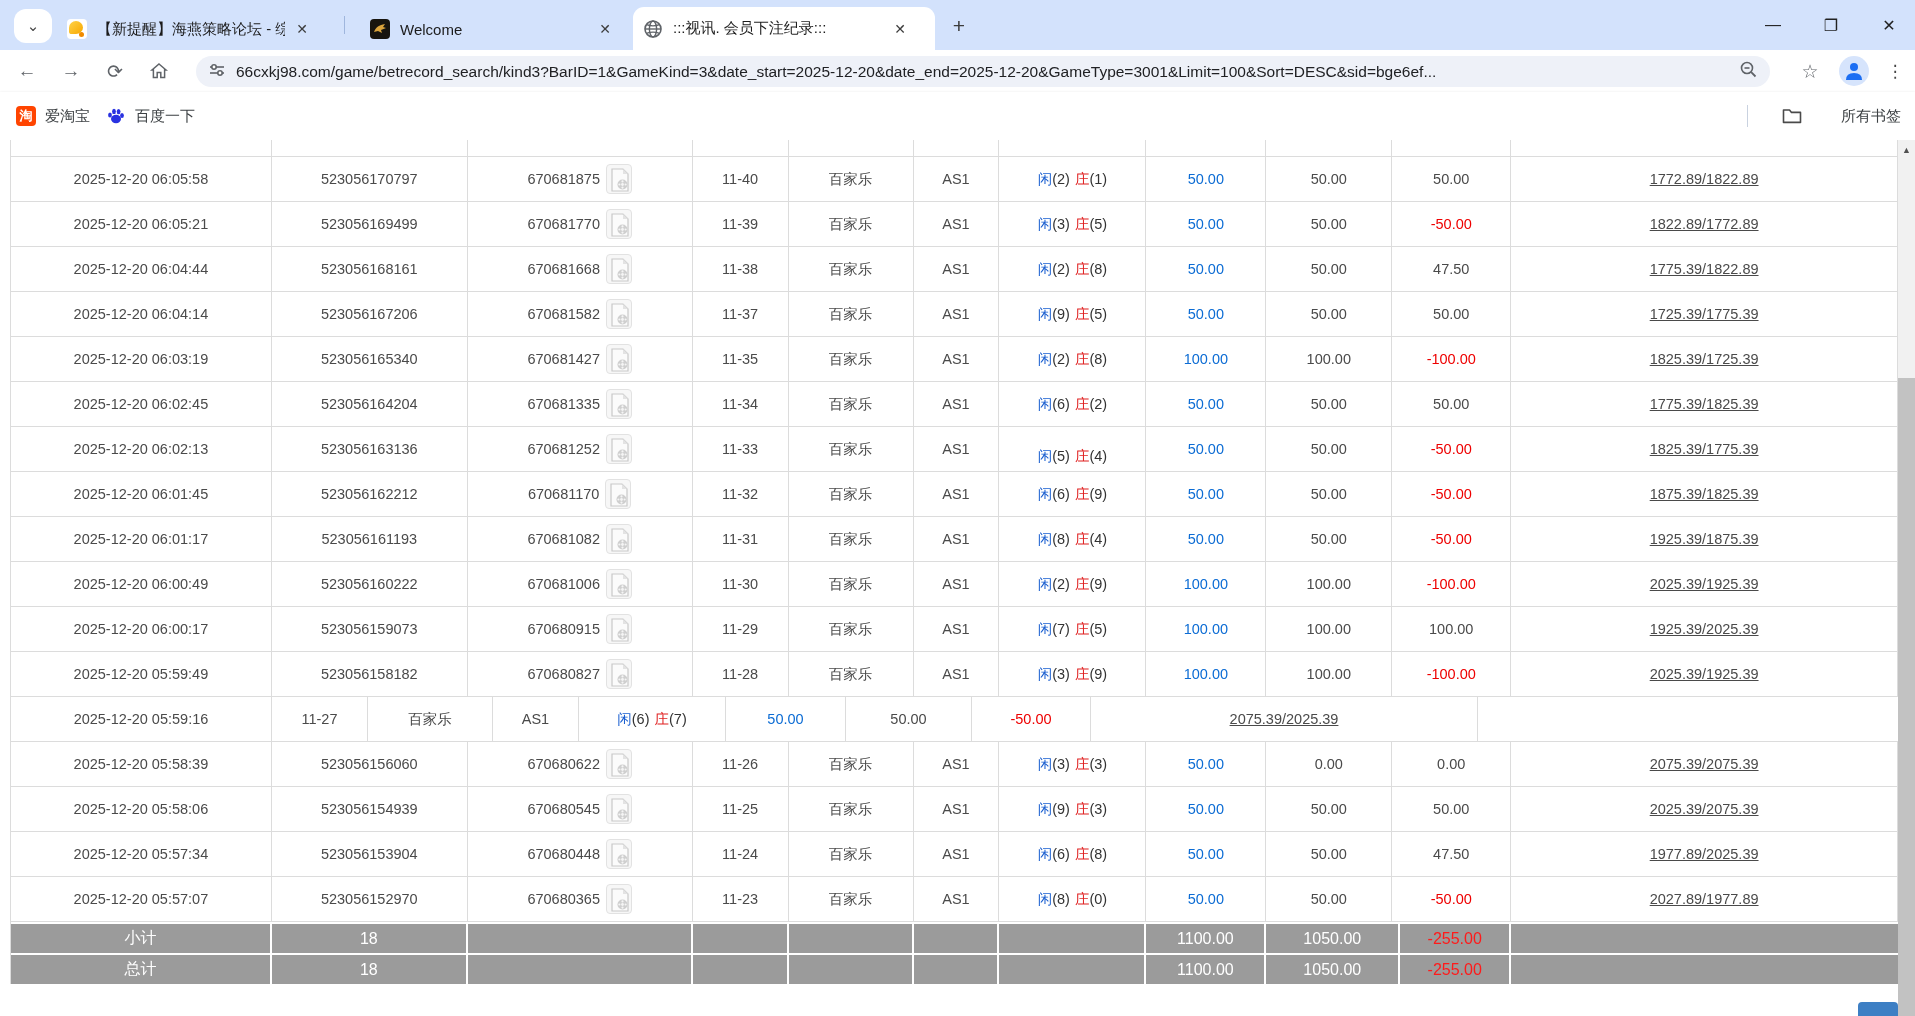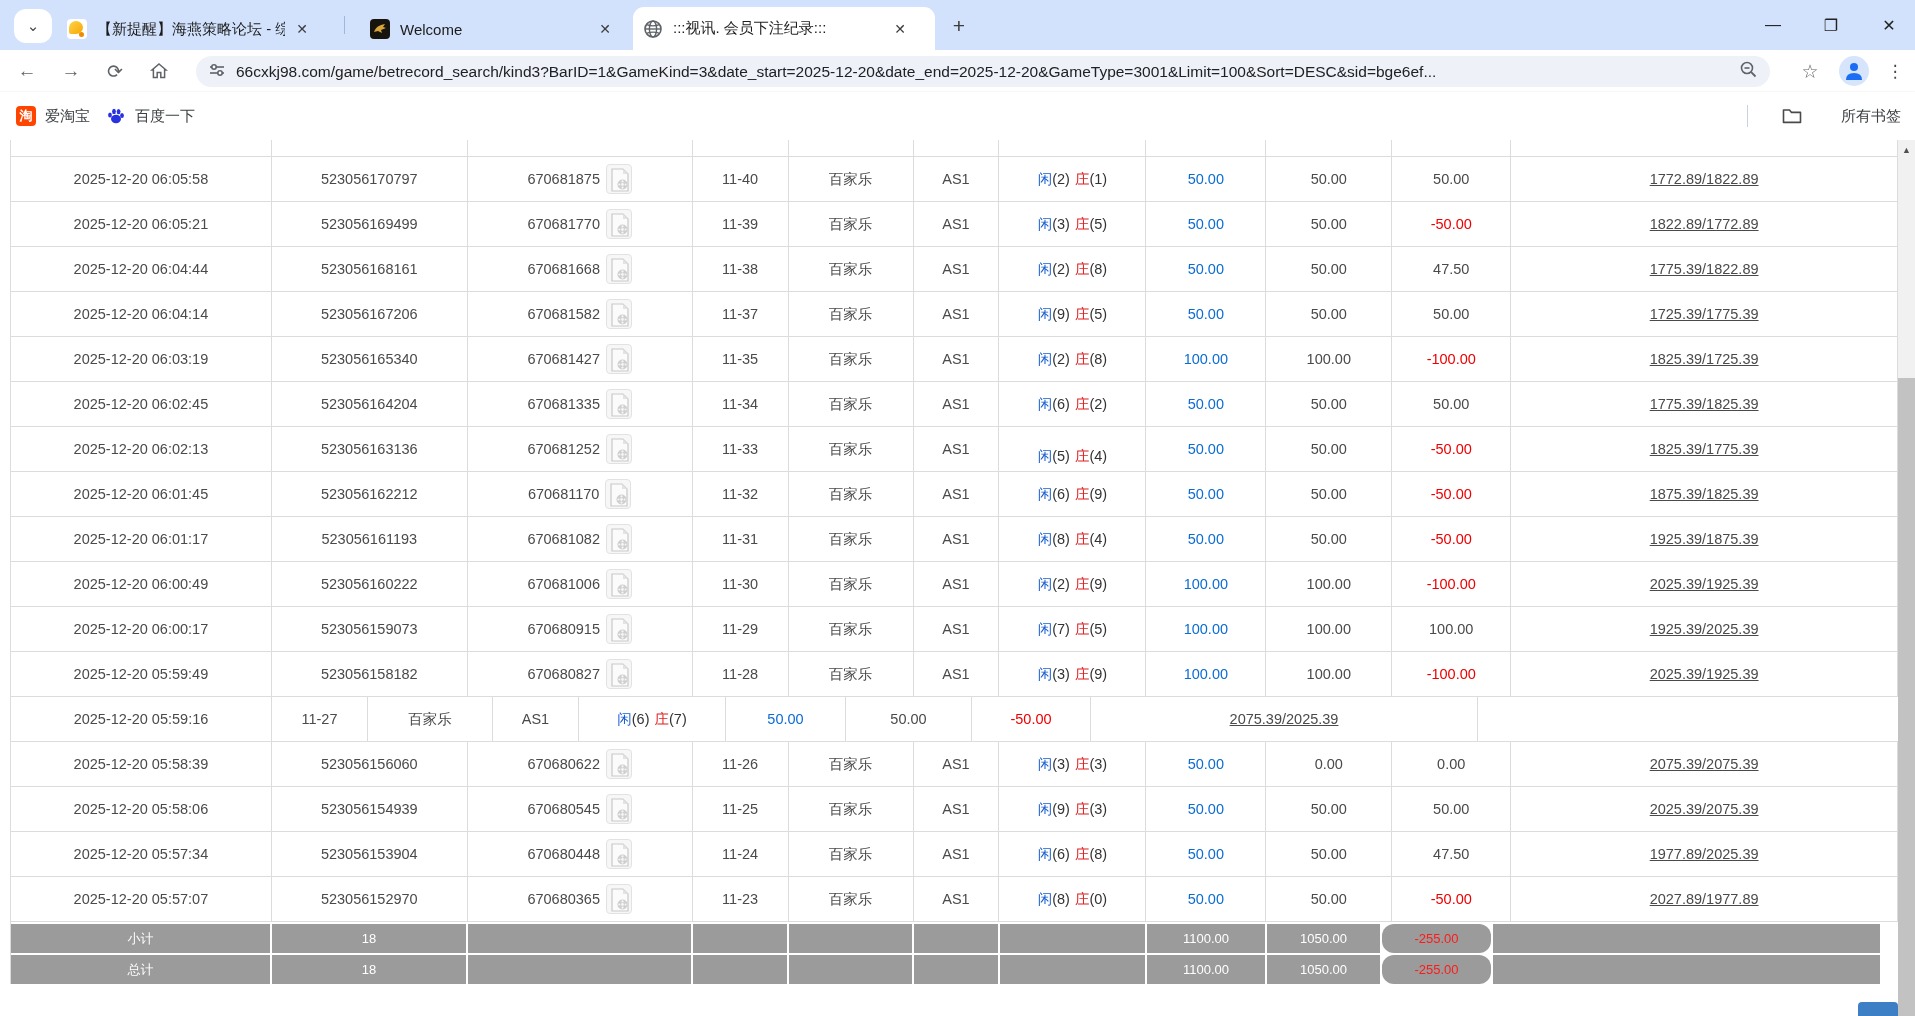--- a/index.html
+++ b/index.html
@@ -59,23 +59,23 @@
   .c6{width:86px;}.c7{width:147px;}.c8{width:120px;}.c9{width:126px;}.c10{width:119px;}.c11{width:387px;text-decoration:underline;}
   .blue{color:#0c6cd4;}
   .neg{color:#ee0000;}
   .bet-player{color:#1a5fd0;}
   .bet-banker{color:#e02222;margin-left:5px;}
   .bet-n{color:#333;}
   .vidbtn{width:26px;height:30px;border:1px solid #e2e2e2;border-radius:4px;background:#f7f7f7;cursor:pointer;position:relative;padding:0;flex:0 0 auto;}
   .vidbtn svg{position:absolute;left:3px;top:3px;}
 
   .trow{display:flex;height:29px;margin-top:2px;}
-  .tcell{background:#9b9b9b;margin-right:2px;color:#fff;font-size:13px;display:flex;align-items:center;justify-content:center;height:100%;}
+  .tcell{background:#9b9b9b;margin-right:2px;color:#fff;font-size:16px;display:flex;align-items:center;justify-content:center;height:100%;}
   .t1{width:259px;}.t2{width:194px;}.t3{width:223px;}.t4{width:94px;}.t5{width:123px;}
-  .t6{width:84px;}.t7{width:145px;}.t8{width:118px;}.t9{width:113px;}.t10{width:109px;border-radius:12px;}.t11{width:387px;margin-right:0;}
+  .t6{width:84px;}.t7{width:145px;}.t8{width:118px;}.t9{width:132px;}.t10{width:109px;}.t11{width:387px;margin-right:0;}
   .tneg{color:#ff1a1a;}
 
   .totop{position:absolute;left:1858px;top:862px;width:40px;height:16px;background:#3d7fc4;border:none;border-radius:4px 4px 0 0;cursor:pointer;}
 
   
   .scrollbar{position:absolute;right:0;top:0;width:17px;height:876px;background:#f1f1f1;}
   .sb-up{position:absolute;top:2px;left:0;width:17px;height:16px;border:none;background:transparent;color:#505050;font-size:9px;padding:0;cursor:pointer;}
   .sb-thumb{position:absolute;top:238px;left:0;width:17px;height:638px;background:#c2c2c2;cursor:pointer;}
 </style>
 </head>

